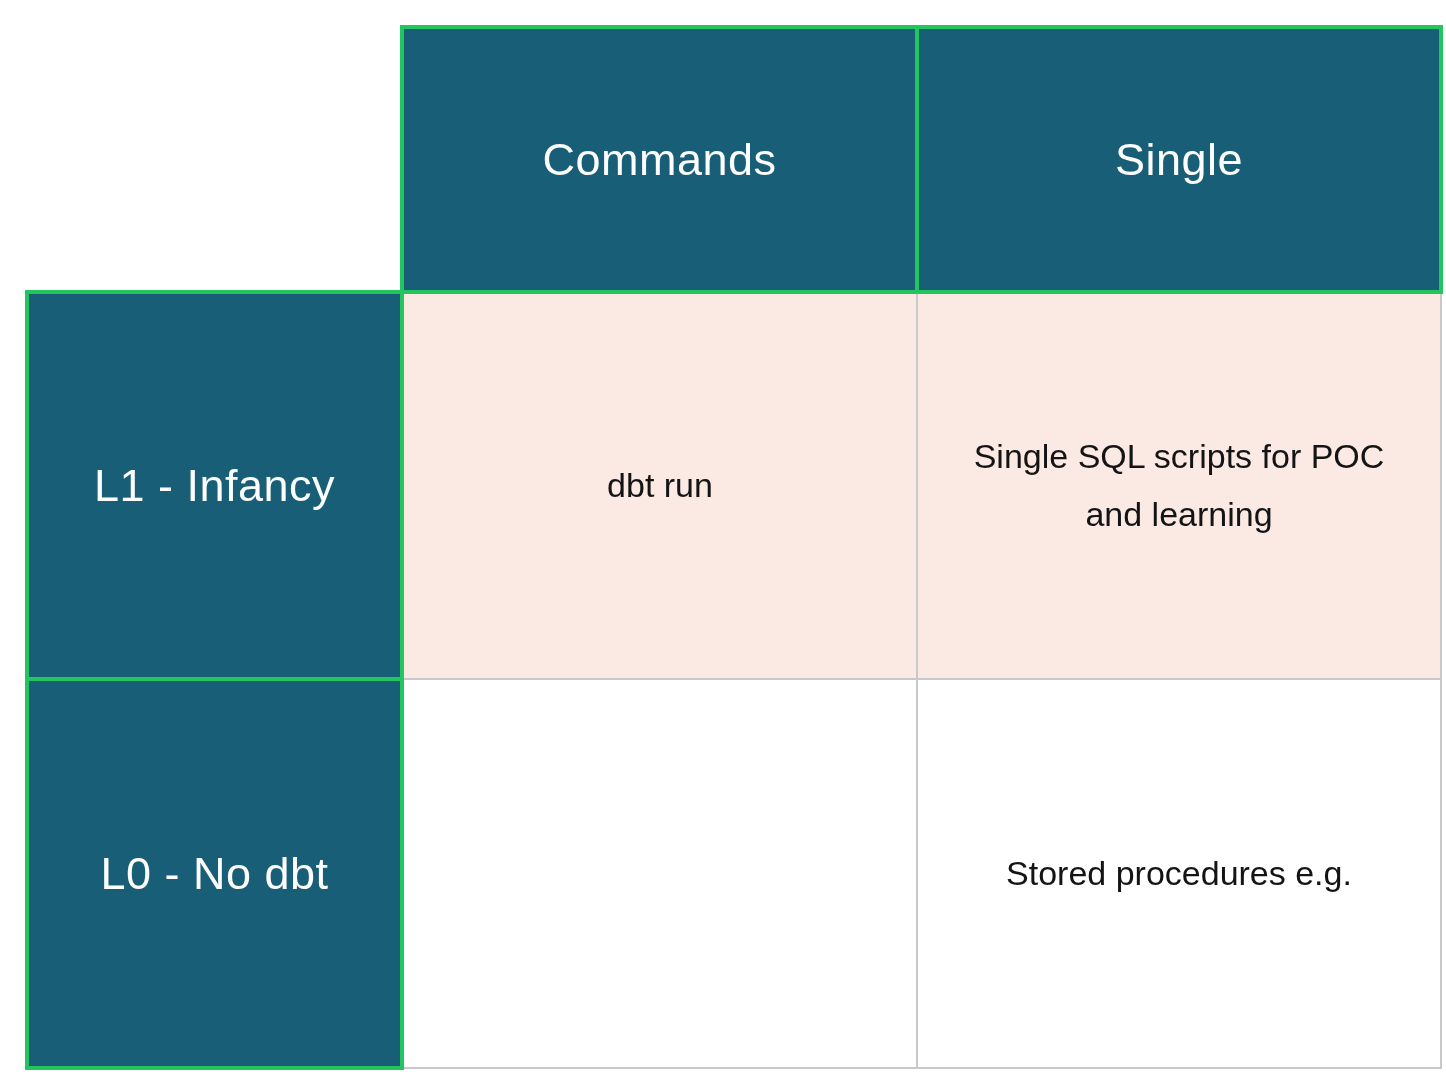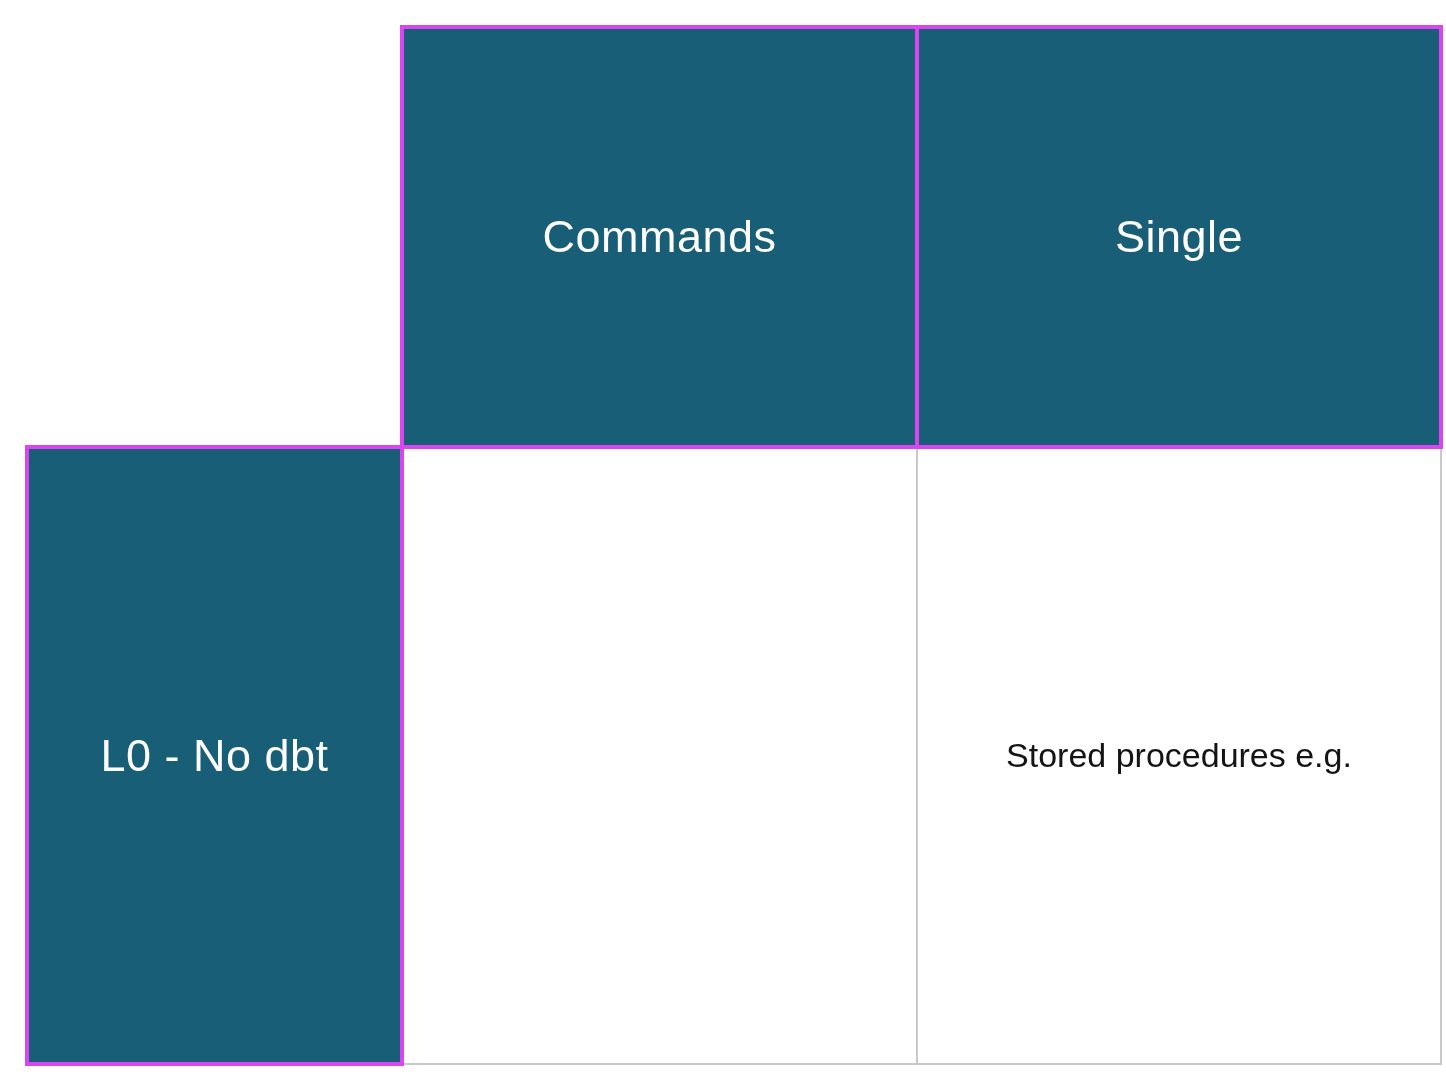--- a/index.html
+++ b/index.html
@@ -28,21 +28,21 @@
     text-align: center;
     vertical-align: middle;
     overflow: hidden;
   }
   td.corner {
     background: #ffffff;
     border: none;
   }
   td.teal {
     background: #185E76;
-    border: 4px solid #d946ef;
+    border: 4px solid #22c55e;
     color: #FDFDFD;
     font-size: 45px;
     font-weight: 400;
     letter-spacing: 0.5px;
   }
   td.cell {
     border: 2px solid #C9C9C9;
     color: #141414;
     font-size: 34px;
     line-height: 1.7;
@@ -60,20 +60,25 @@
       <col style="width:375px">
       <col style="width:515px">
       <col style="width:524px">
     </colgroup>
     <tbody>
         <tr style="height:265px">
       <td class="corner"></td>
       <td class="teal">Commands</td>
       <td class="teal">Single</td>
     </tr>
+    <tr style="height:387px">
+      <td class="teal">L1 - Infancy</td>
+      <td class="cell cell-pink">dbt run</td>
+      <td class="cell cell-pink">Single SQL scripts for POC and learning</td>
+    </tr>
     <tr style="height:389px">
       <td class="teal">L0 - No dbt</td>
       <td class="cell cell-white"></td>
       <td class="cell cell-white">Stored procedures e.g.</td>
     </tr>
   </tbody>
     </table>
 </div>
 
 </body></html>

